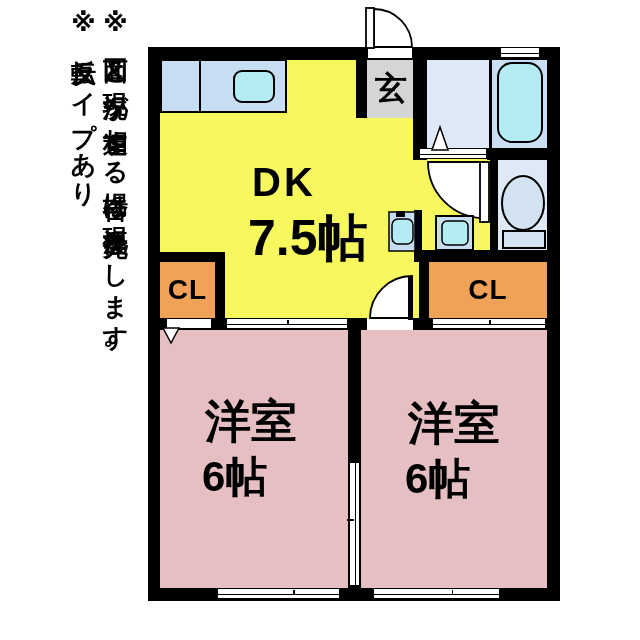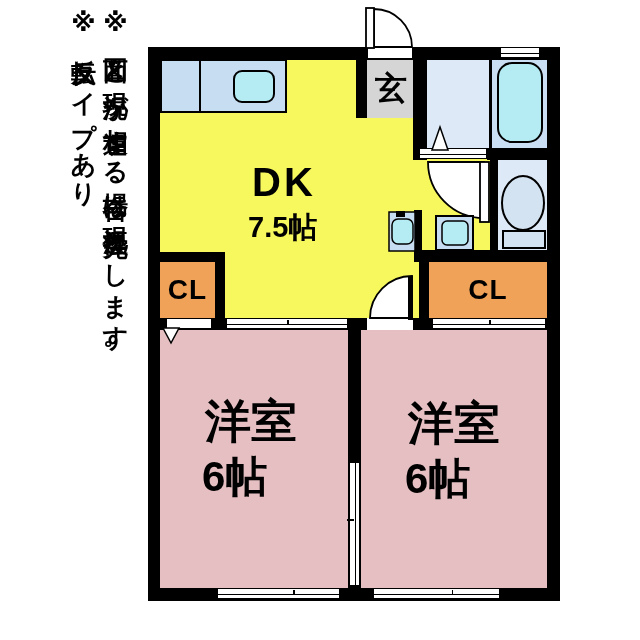--- a/index.html
+++ b/index.html
@@ -144,20 +144,20 @@
   </g>
 
   <g>
     <rect x="389" y="212" width="26" height="39" fill="#c7ddf2" stroke="#000" stroke-width="1.5"></rect>
     <rect x="392" y="219" width="21" height="25" rx="6" fill="#b5ebf3" stroke="#000" stroke-width="1.5"></rect>
     <rect x="396" y="211" width="9" height="6" fill="#000"></rect>
   </g>
 </svg>
 
 <div class="label" style="left:252px;top:162px;font-size:40px;letter-spacing:3px;">DK</div>
-<div class="label" style="left:248px;top:213px;font-size:29px;">7.5帖</div>
+<div class="label" style="left:248px;top:213px;font-size:50px;">7.5帖</div>
 <div class="label center" style="left:367px;top:58px;width:48px;height:60px;font-size:32px;">玄</div>
 <div class="label center" style="left:160px;top:262px;width:55px;height:56px;font-size:28px;letter-spacing:1px;">CL</div>
 <div class="label center" style="left:429px;top:262px;width:118px;height:56px;font-size:28px;letter-spacing:1px;">CL</div>
 <div class="label" style="left:205px;top:398px;font-size:46px;">洋室</div>
 <div class="label" style="left:202px;top:456px;font-size:42px;">6帖</div>
 <div class="label" style="left:408px;top:400px;font-size:46px;">洋室</div>
 <div class="label" style="left:405px;top:458px;font-size:42px;">6帖</div>
 
 </body></html>

